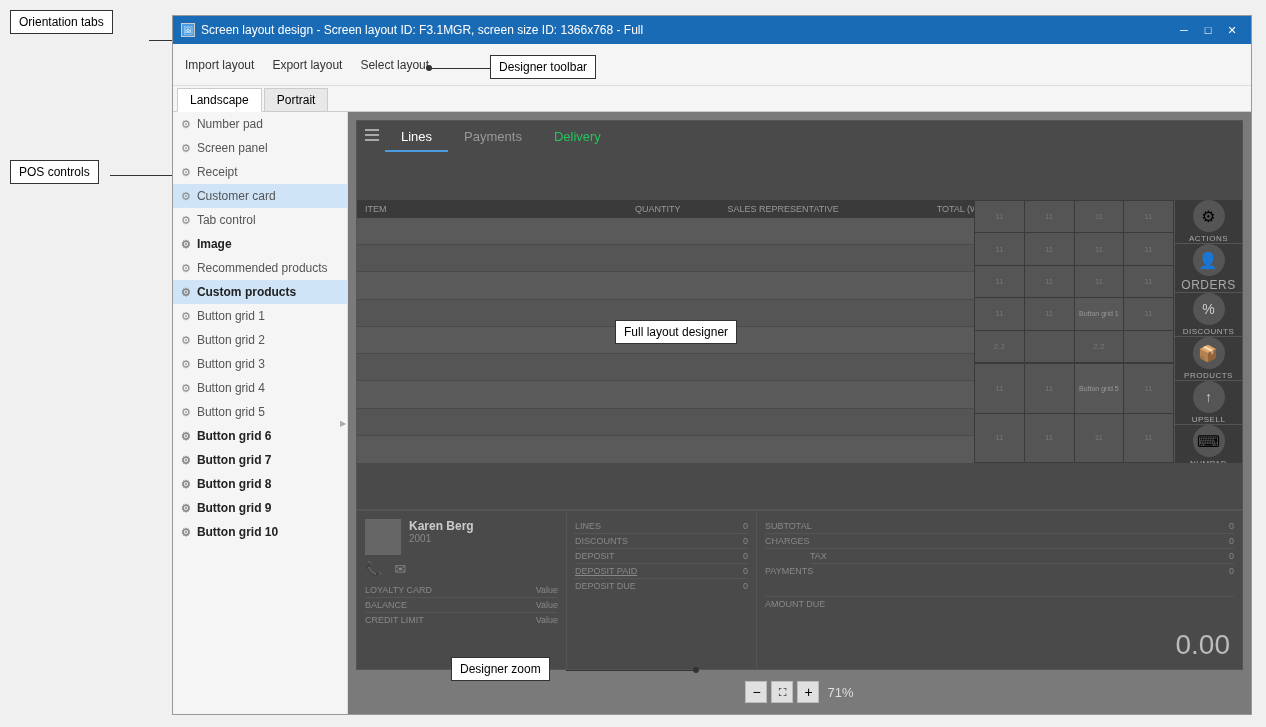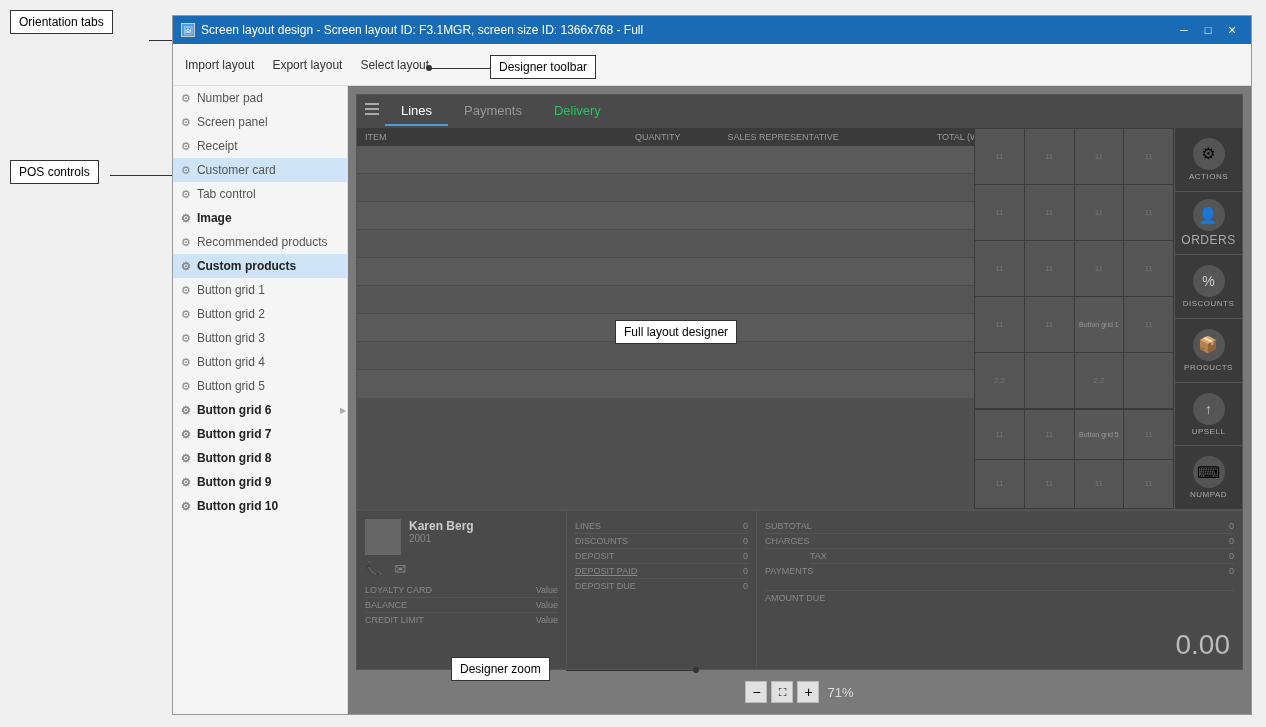--- a/index.html
+++ b/index.html
@@ -216,20 +216,24 @@
     </div>
   </div>
 
   <div class="menu-bar">
     <span class="menu-item">Import layout</span>
     <span class="menu-item">Export layout</span>
     <span class="menu-item">Select layout</span>
     <span style="flex:1"></span>
   </div>
 
+  <div class="tabs-row">
+    <div class="tab active">Landscape</div>
+    <div class="tab">Portrait</div>
+  </div>
 
   <div class="main-content">
 
     <div class="sidebar">
       <div class="sidebar-item">
         <span class="gear-icon">⚙</span>
         <span>Number pad</span>
       </div>
       <div class="sidebar-item">
         <span class="gear-icon">⚙</span>
@@ -297,21 +301,21 @@
       </div>
       <div class="sidebar-item bold">
         <span class="gear-icon">⚙</span>
         <span>Button grid 10</span>
       </div>
       <div class="sidebar-resize">▶</div>
     </div>
 
     <div class="designer-area">
 
-      <div style="position:absolute;top:8px;left:8px;right:8px;bottom:44px;background:#4a4a4a;border:1px solid #555;display:flex;flex-direction:column;">
+      <div style="position:absolute;top:8px;left:8px;right:8px;bottom:44px;background:#4a4a4a;border:1px solid #555;display:flex;flex-direction:column;gap:46px;">
 
         <div style="position:absolute;top:8px;left:8px;cursor:pointer;z-index:10;">
           <div style="width:14px;height:2px;background:#aaa;margin-bottom:3px;"></div>
           <div style="width:14px;height:2px;background:#aaa;margin-bottom:3px;"></div>
           <div style="width:14px;height:2px;background:#aaa;"></div>
         </div>
 
         <div style="display:flex;padding:2px 28px;background:#4a4a4a;flex-shrink:0;">
           <div style="padding:6px 16px;color:white;font-size:13px;cursor:pointer;border-bottom:2px solid #4a9de0;">Lines</div>
           <div style="padding:6px 16px;color:#999;font-size:13px;cursor:pointer;">Payments</div>
@@ -471,21 +475,21 @@
               <span style="color:#888;font-size:9px;">0</span>
             </div>
             <div style="display:flex;justify-content:space-between;border-bottom:1px solid #555;padding:2px 0;margin-left:45px;">
               <span style="color:#888;font-size:9px;">TAX</span>
               <span style="color:#888;font-size:9px;">0</span>
             </div>
             <div style="display:flex;justify-content:space-between;padding:2px 0;">
               <span style="color:#888;font-size:9px;">PAYMENTS</span>
               <span style="color:#888;font-size:9px;">0</span>
             </div>
-            <div style="display:flex;justify-content:space-between;border-top:1px solid #555;margin-top:12px;padding-top:2px;">
+            <div style="display:flex;justify-content:space-between;border-top:1px solid #555;margin-top:18px;padding-top:2px;">
               <span style="color:#888;font-size:9px;">AMOUNT DUE</span>
               <span style="color:#888;font-size:9px;"></span>
             </div>
             <div style="position:absolute;bottom:8px;right:12px;color:#bbb;font-size:28px;font-weight:300;">0.00</div>
           </div>
         </div>
       </div>
 
       <div style="position:absolute;bottom:0;left:0;right:0;height:44px;display:flex;align-items:center;justify-content:center;gap:4px;">
         <button style="width:22px;height:22px;background:#e0e0e0;border:1px solid #bbb;cursor:pointer;font-size:14px;display:flex;align-items:center;justify-content:center;">−</button>

